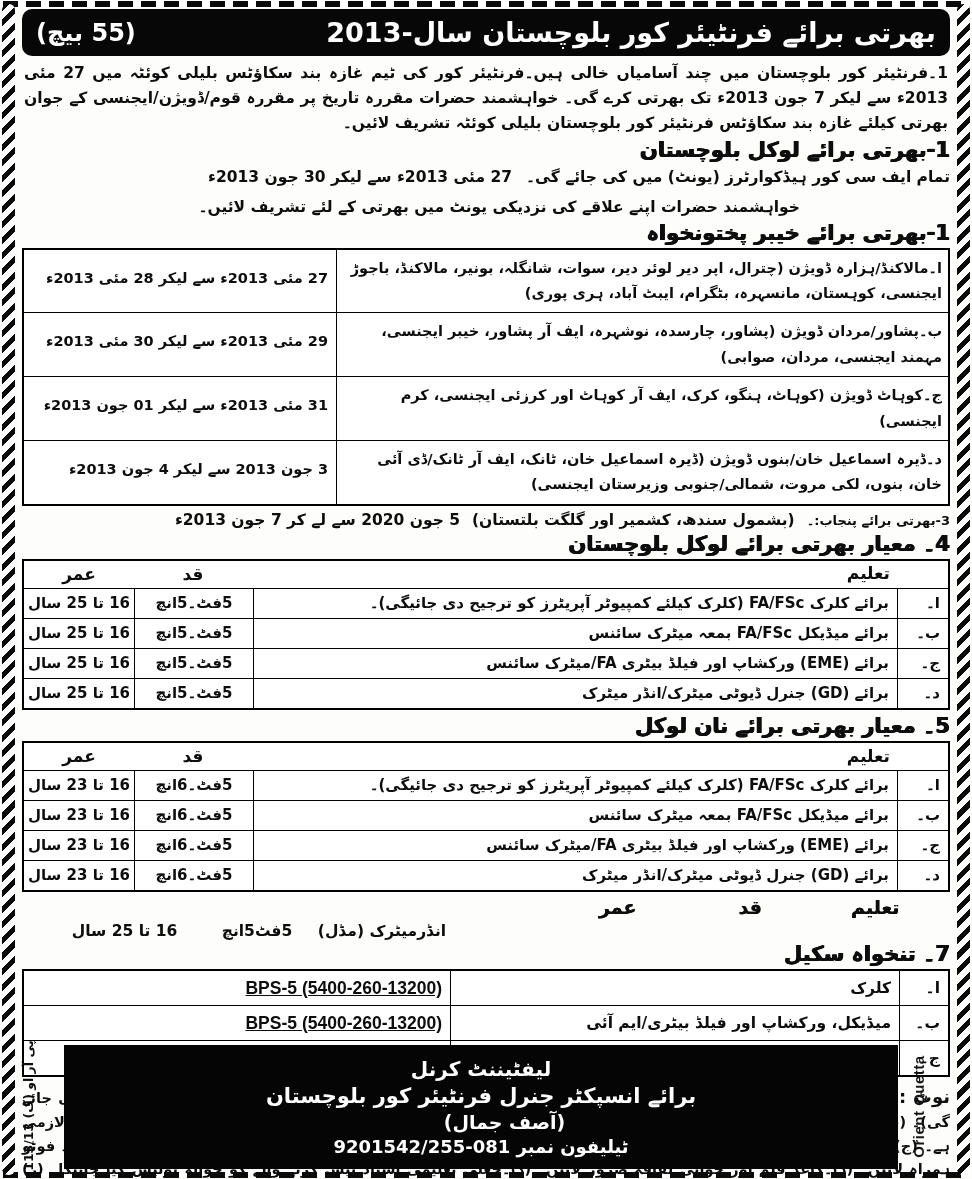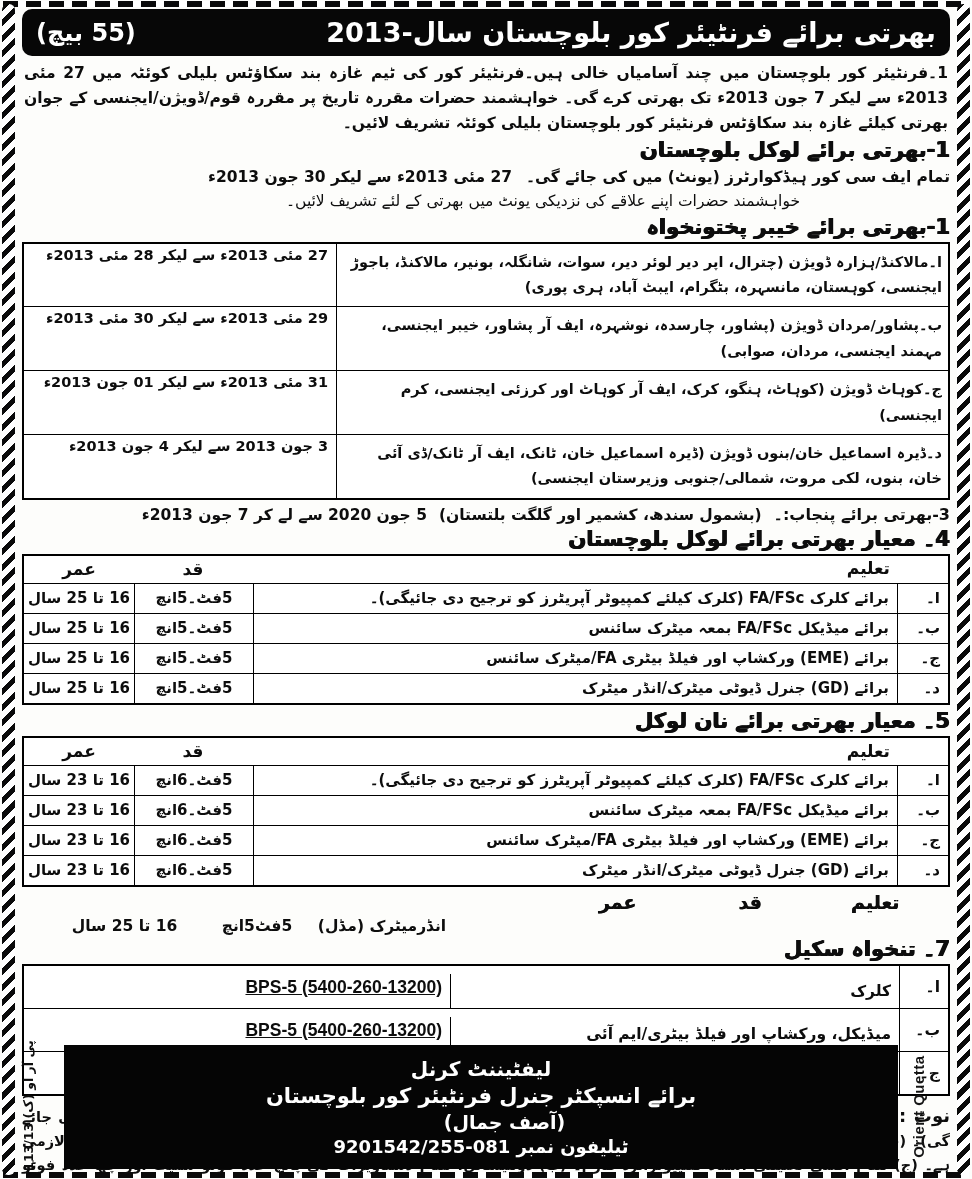--- a/index.html
+++ b/index.html
@@ -23,30 +23,30 @@
     display:flex;align-items:center;justify-content:space-between;
     padding:0 14px;font-weight:900;font-size:27px;}
   .titlebar .batch{font-size:24px;}
 
   .intro{font-size:15.5px;font-weight:700;text-align:justify;line-height:1.6;margin:5px 2px 3px;}
 
   .sec{font-size:21px;font-weight:900;margin:2px 0;line-height:1.15;
     text-shadow:0.6px 0 #0d0d0d, -0.6px 0 #0d0d0d;}
 
   .rowflex{display:flex;gap:14px;font-weight:700;font-size:15.5px;line-height:1.55;align-items:baseline;}
-  .indent1{padding-right:150px;font-weight:400;font-size:15.5px;line-height:1.55;}
+  .indent1{padding-right:150px;font-weight:700;font-size:15.5px;line-height:1.55;margin-top:6px;}
 
   .kpk-table{border:2px solid #000;margin:3px 0 2px;background:#fff;}
   .kpk-row{display:flex;border-top:1.5px solid #000;font-size:14.5px;font-weight:700;align-items:flex-start;}
   .kpk-row:first-child{border-top:none;}
   .kpk-desc{flex:1;padding:6px 6px;line-height:1.75;}
-  .kpk-date{width:300px;border-right:1.5px solid #000;padding:3px 8px 3px 4px;align-self:stretch;}
+  .kpk-date{width:300px;border-right:1.5px solid #000;padding:20px 8px 3px 4px;align-self:stretch;}
 
   .punjab{display:flex;gap:12px;font-size:15.5px;font-weight:700;margin:5px 0 3px;align-items:baseline;}
-  .punjab .plabel{font-weight:900;font-size:16px;}
+  .punjab .plabel{font-weight:900;font-size:13px;}
 
   .cr-table{border:2px solid #000;margin:3px 0 4px;background:#fff;}
   .cr-row{display:flex;border-top:1px solid #000;font-weight:700;font-size:15px;min-height:29px;}
   .cr-row.head{border-top:none;min-height:27px;font-size:17px;font-weight:900;}
   .cr-letter{width:42px;border-left:1px solid #000;display:flex;align-items:center;padding-right:8px;}
   .cr-desc{flex:1;border-left:1px solid #000;display:flex;align-items:center;padding:1px 8px;line-height:1.4;}
   .cr-height{width:118px;border-left:1px solid #000;display:flex;align-items:center;justify-content:center;}
   .cr-age{width:110px;display:flex;align-items:center;justify-content:center;}
   .cr-row.head .cr-letter,.cr-row.head .cr-desc,.cr-row.head .cr-height,.cr-row.head .cr-age{border-left:none;}
 
@@ -55,21 +55,21 @@
   .s6-ed{width:150px;text-align:center;}
   .s6-h{width:100px;text-align:center;}
   .s6-age{width:165px;text-align:center;}
   .s6row .lab{font-size:19px;font-weight:900;text-shadow:0.5px 0 #0d0d0d;}
   .s6row .val{font-size:15.5px;font-weight:700;}
 
   .pay-table{border:2px solid #000;margin:3px 0;background:#fff;}
   .pay-row{display:flex;border-top:1px solid #000;font-weight:700;font-size:15.5px;min-height:28px;align-items:center;}
   .pay-row:first-child{border-top:none;}
   .pay-letter{width:40px;border-left:1.5px solid #000;align-self:stretch;display:flex;align-items:center;padding-right:8px;}
-  .pay-post{flex:1;border-left:1.5px solid #000;align-self:stretch;display:flex;align-items:center;padding:8px 8px;margin-top:8px;}
+  .pay-post{flex:1;border-left:1.5px solid #000;align-self:stretch;display:flex;align-items:center;padding:8px 8px;}
   .pay-value{width:410px;text-align:right;direction:ltr;padding:1px 8px;
     font-family:"Liberation Sans",sans-serif;font-weight:700;font-size:17.5px;text-decoration:underline;}
 
   .note{margin:5px 0 0;font-size:14.5px;font-weight:700;text-align:justify;line-height:1.62;}
   .note .nlabel{font-size:18px;font-weight:900;}
 
   .footer{position:absolute;left:0;right:0;top:1030px;height:132px;}
   .footer-box{position:absolute;left:42px;right:52px;top:6px;bottom:2px;background:#050505;color:#fff;
     display:flex;flex-direction:column;justify-content:center;gap:3px;text-align:center;font-weight:900;}
   .fl1{font-size:20px;} .fl2{font-size:21px;} .fl3{font-size:19px;padding-left:47px;} .fl4{font-size:18px;}

